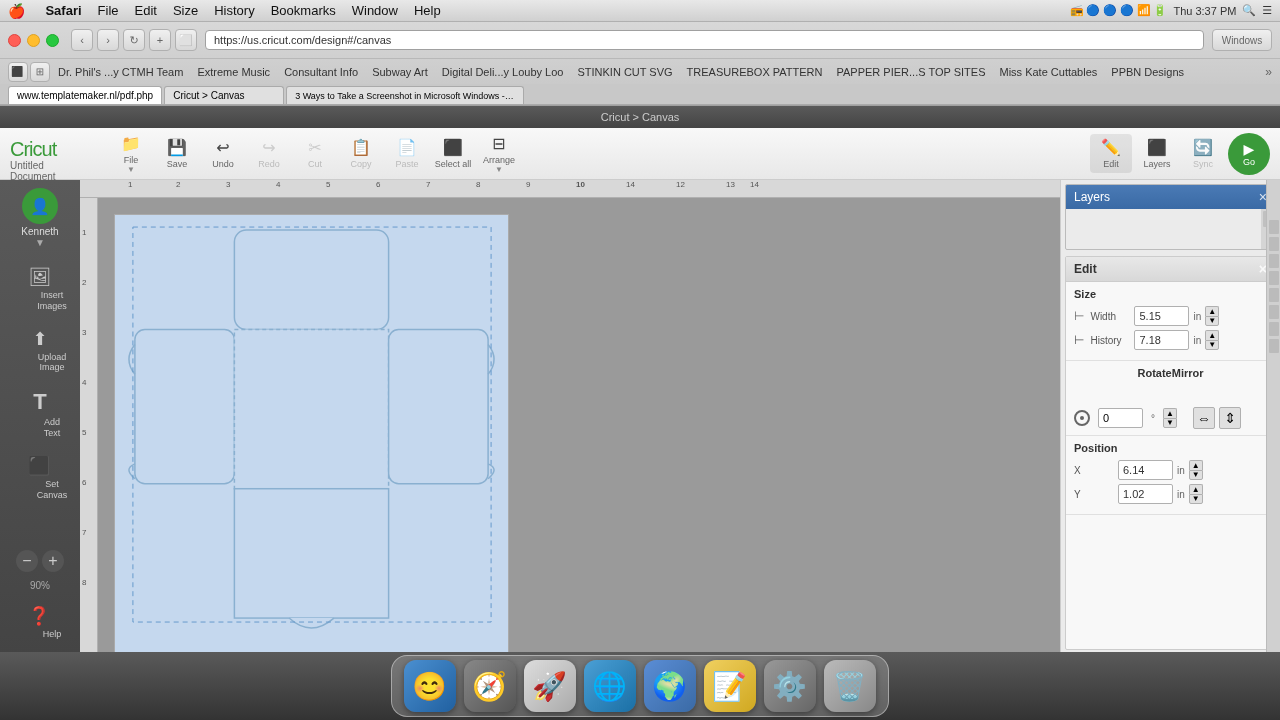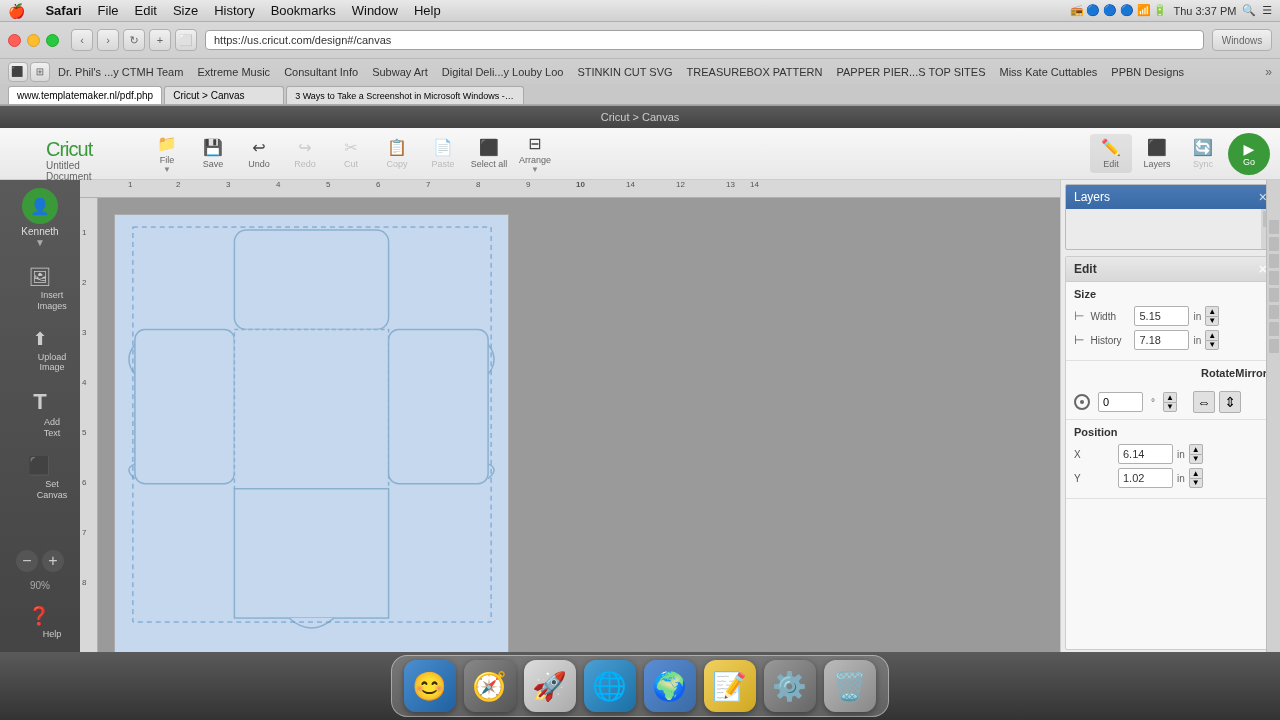--- a/index.html
+++ b/index.html
@@ -131,21 +131,20 @@
       border-bottom: 1px solid #ccc;
       display: flex;
       align-items: center;
       padding: 0 10px;
       gap: 4px;
     }
     .cricut-logo-area {
       display: flex;
       align-items: center;
       margin-right: 16px;
-      margin-left: 36px;
     }
     .cricut-logo {
       width: 80px;
       height: 30px;
       display: flex;
       flex-direction: column;
       align-items: flex-start;
     }
     .cricut-logo-text {
       font-size: 20px;
@@ -738,21 +737,21 @@
             <input class="field-input" type="text" value="7.18" style="">
             <span class="field-unit">in</span>
             <div class="stepper">
               <div class="stepper-btn">▲</div>
               <div class="stepper-btn">▼</div>
             </div>
           </div>
         </div>
 
         <div class="edit-section">
-          <div style="display:flex; justify-content:flex-end; margin-bottom:6px;">
+          <div style="display:flex; justify-content:center; margin-bottom:22px;">
             <span class="edit-section-title">Rotate</span>
             <span class="edit-section-title">Mirror</span>
           </div>
           <div class="rotate-section">
             <div class="rotate-dot">
               <div class="rotate-center"></div>
             </div>
             <input class="rotate-input" type="text" value="0" style="">
             <span class="field-unit">°</span>
             <div class="stepper">

